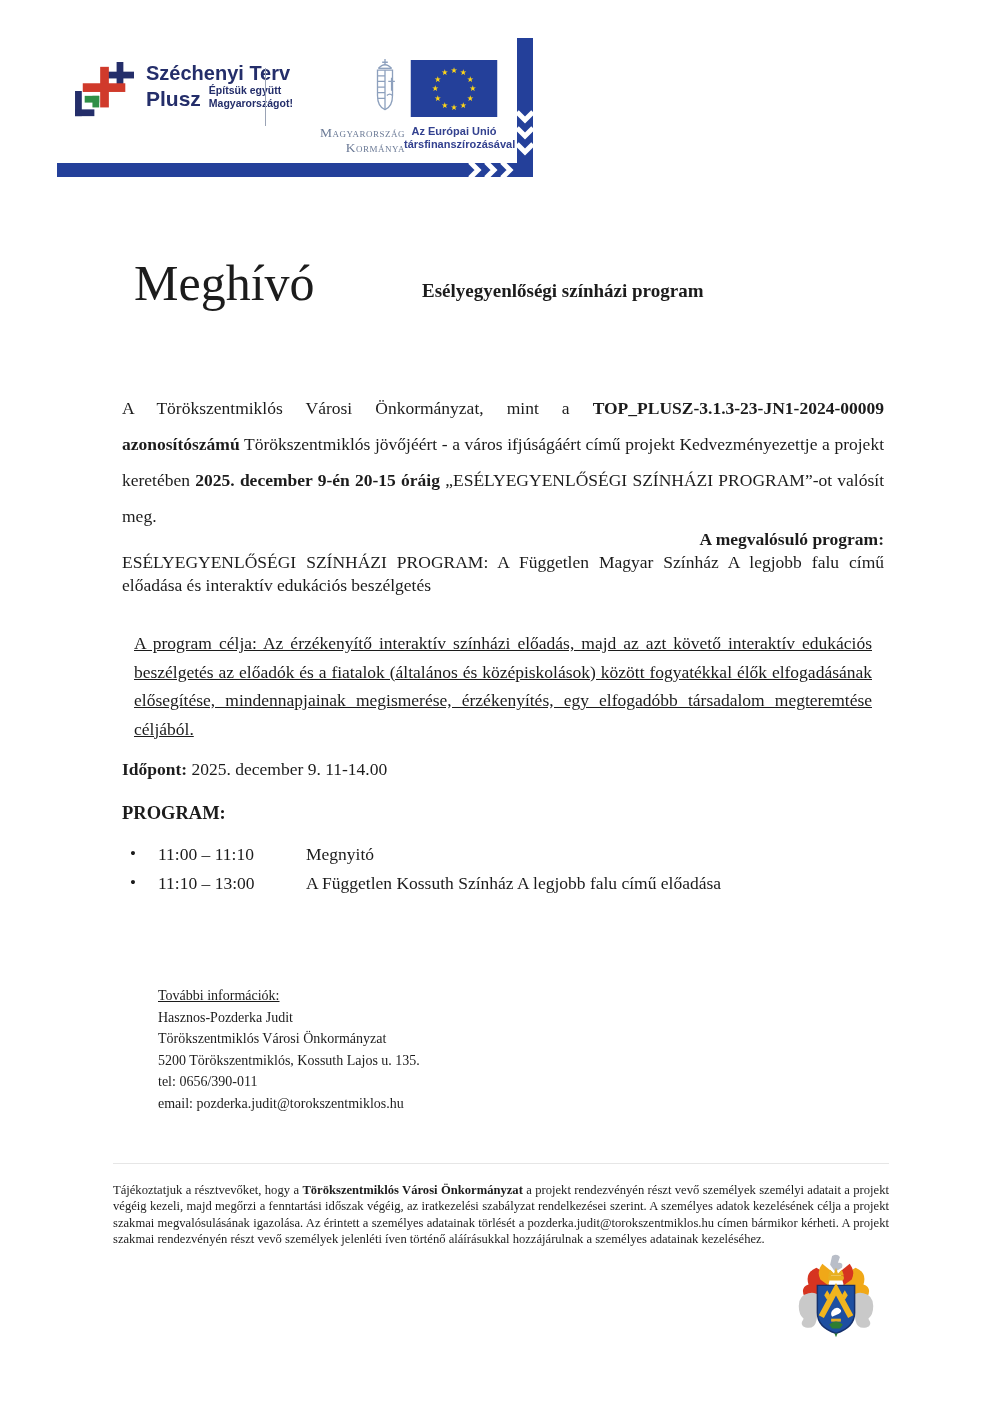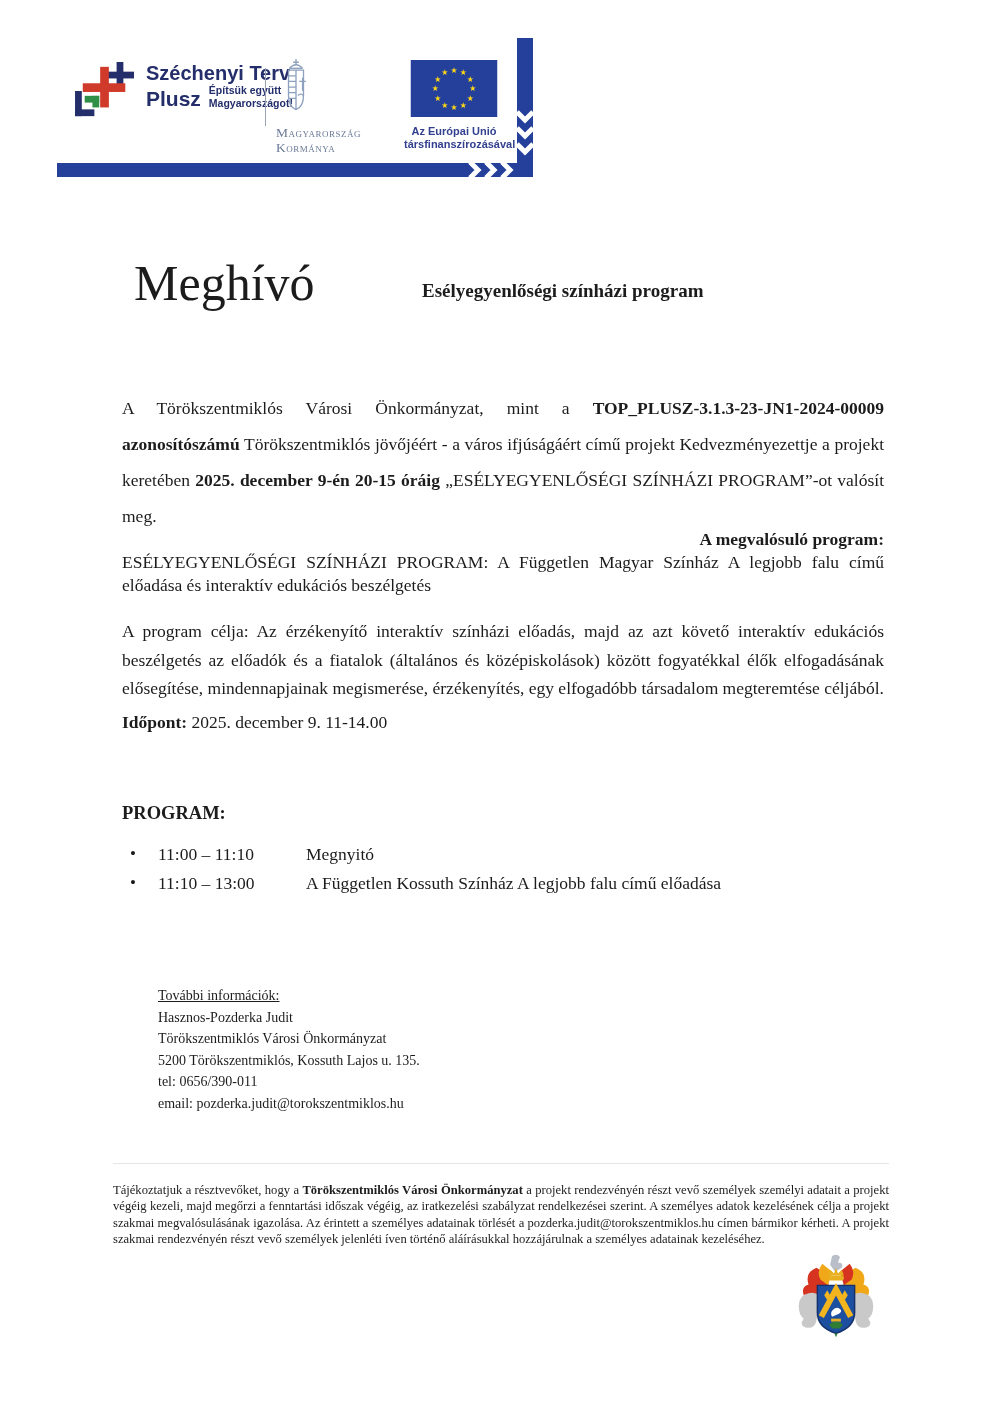--- a/index.html
+++ b/index.html
@@ -18,41 +18,41 @@
 
   .szechenyi{position:absolute;left:74px;top:62px;display:flex;gap:10px;align-items:flex-start;
              font-family:"Liberation Sans",sans-serif;color:var(--logo-navy);}
   .sz-text .l1{font-size:20px;font-weight:bold;line-height:22px;}
   .sz-row2{display:flex;align-items:flex-end;gap:8px;}
   .sz-text .l2{font-size:21px;font-weight:bold;line-height:22px;}
   .sz-tag{font-size:10.5px;font-weight:bold;line-height:12.5px;padding-bottom:1px;}
 
   .logo-divider{position:absolute;left:265px;top:68px;width:1px;height:58px;background:#9aa3b5;}
 
-  .gov{position:absolute;left:276px;top:58px;width:112px;text-align:left;}
+  .gov{position:absolute;left:293px;top:58px;width:112px;text-align:right;}
   .gov-name{margin-top:3px;font-size:13.5px;line-height:15px;color:#6b7a96;
             font-variant:small-caps;letter-spacing:.5px;}
 
   .eu{position:absolute;left:404px;top:60px;width:100px;text-align:center;}
   .eu-label{margin-top:4px;font-family:"Liberation Sans",sans-serif;font-weight:bold;
             font-size:11px;line-height:13px;color:#33418f;}
 
   
   .doc-title{position:absolute;left:124px;top:256px;font-size:50px;line-height:54px;margin-left:10px;}
   .doc-subtitle{position:absolute;left:422px;top:280px;font-size:19px;font-weight:bold;}
 
   .intro{position:absolute;left:122px;top:372px;width:762px;font-size:17.5px;
          line-height:36px;text-align:justify;}
 
   .prog-block{position:absolute;left:122px;top:528px;width:762px;font-size:17.5px;line-height:23px;}
   .prog-heading{font-weight:bold;text-align:right;}
   .prog-body{text-align:justify;}
 
   .goal-block{position:absolute;left:122px;top:617px;width:762px;font-size:17.5px;}
-  .goal{line-height:28.5px;text-align:justify;margin:0;}
+  .goal{line-height:28.5px;text-align:justify;margin:12px;text-decoration:underline;}
   .meta{margin:5px 0 0 0;line-height:28px;}
   .meta b{font-weight:bold;}
 
   .schedule-heading{position:absolute;left:122px;top:803px;font-size:18.5px;font-weight:bold;}
   .schedule{position:absolute;left:122px;top:840px;width:778px;margin:0;padding:0;list-style:none;
             font-size:17.5px;line-height:28.5px;}
   .schedule li{position:relative;padding-left:36px;}
   .schedule li::before{content:"•";position:absolute;left:8px;font-size:17px;}
   .schedule .time{display:inline-block;width:148px;}
 

